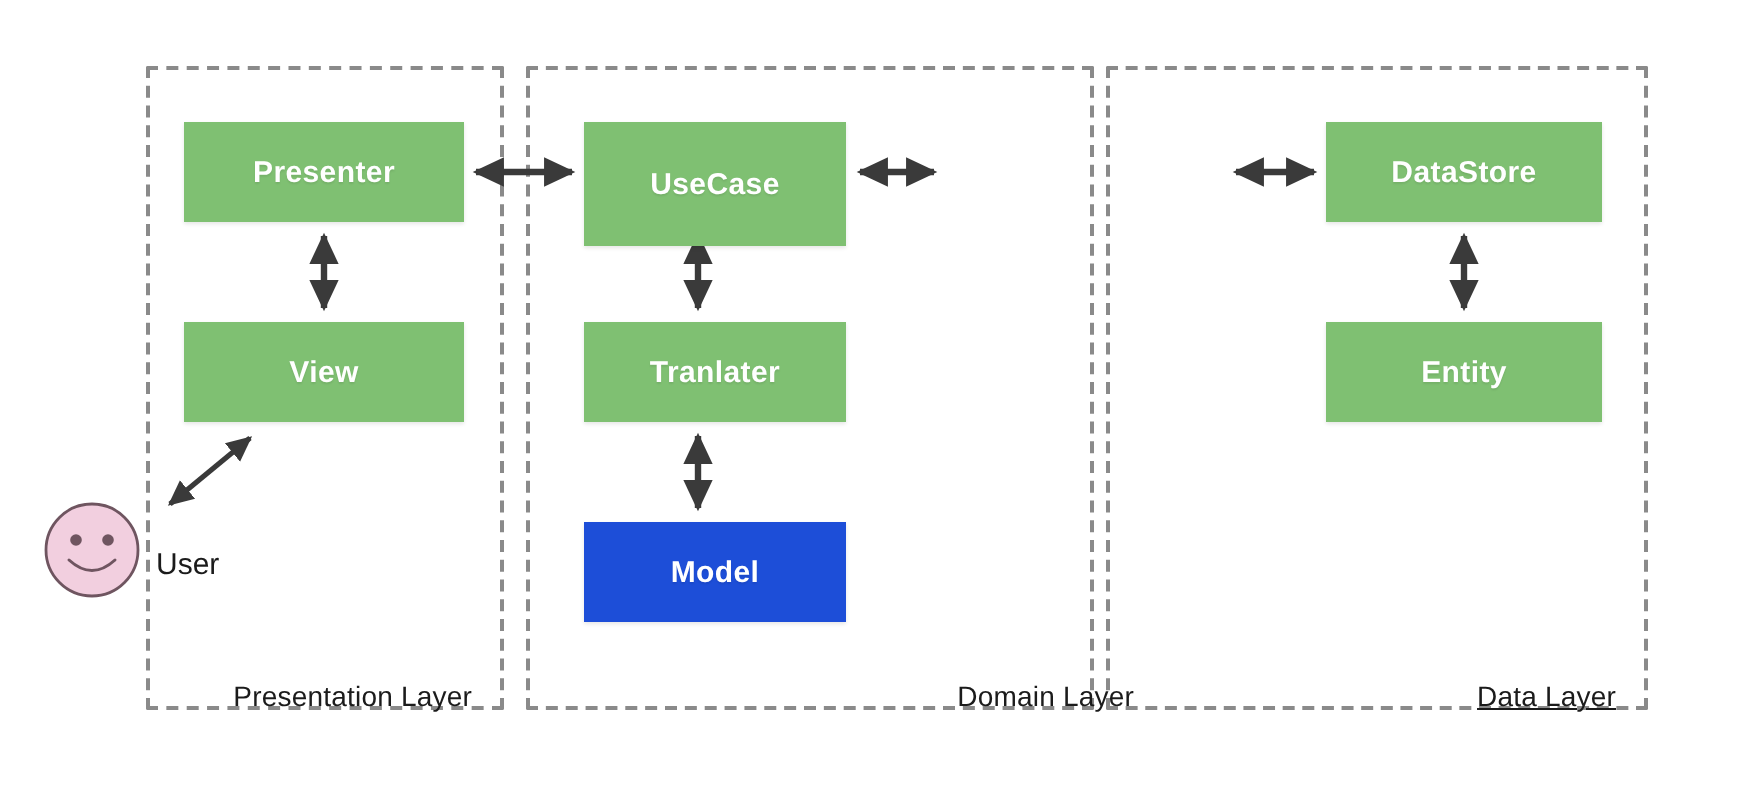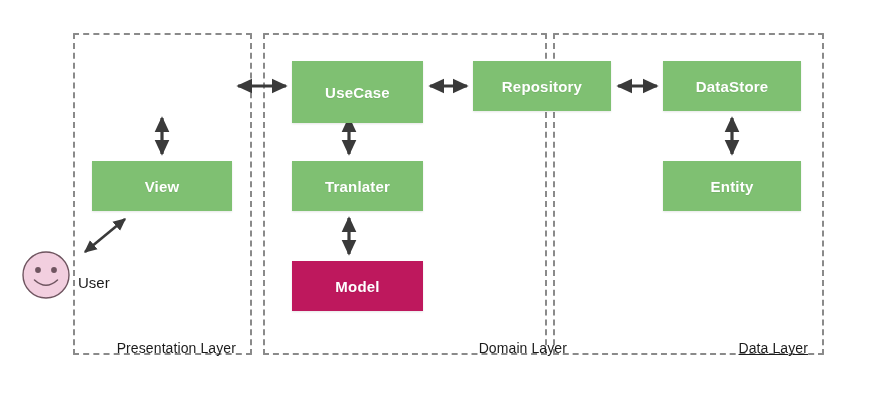--- a/index.html
+++ b/index.html
@@ -107,34 +107,34 @@
 
     <line x1="430" y1="86" x2="467" y2="86" stroke="#3a3a3a" stroke-width="3.2" marker-start="url(#arrow-head-end)" marker-end="url(#arrow-head-end)"></line>
 
     <line x1="618" y1="86" x2="657" y2="86" stroke="#3a3a3a" stroke-width="3.2" marker-start="url(#arrow-head-end)" marker-end="url(#arrow-head-end)"></line>
 
     <line x1="732" y1="118" x2="732" y2="154" stroke="#3a3a3a" stroke-width="3.2" marker-start="url(#arrow-head-end)" marker-end="url(#arrow-head-end)"></line>
 
     <line x1="85" y1="252" x2="125" y2="219" stroke="#3a3a3a" stroke-width="2.6" marker-start="url(#arrow-head-end)" marker-end="url(#arrow-head-end)"></line>
   </svg>
 
+  <div class="node" id="node-presenter" style="left: 92px; top: 61px; width: 140px; height: 50px; background: rgb(127, 192, 114);">
+    <span class="node-label" style="color: rgb(255, 255, 255);">Presenter</span>
+  </div>
   <div class="node" id="node-view" style="left: 92px; top: 161px; width: 140px; height: 50px; background: rgb(127, 192, 114);">
     <span class="node-label" style="color: rgb(255, 255, 255);">View</span>
   </div>
   <div class="node" id="node-usecase" style="left: 292px; top: 61px; width: 131px; height: 62px; background: rgb(127, 192, 114);">
     <span class="node-label" style="color: rgb(255, 255, 255);">UseCase</span>
   </div>
   <div class="node" id="node-tranlater" style="left: 292px; top: 161px; width: 131px; height: 50px; background: rgb(127, 192, 114);">
     <span class="node-label" style="color: rgb(255, 255, 255);">Tranlater</span>
   </div>
-  <div class="node" id="node-model" style="left: 292px; top: 261px; width: 131px; height: 50px; background: #be185d;">
+  <div class="node" id="node-model" style="left: 292px; top: 261px; width: 131px; height: 50px; background: #1d4ed8;">
     <span class="node-label" style="color: rgb(255, 255, 255);">Model</span>
-  </div>
-  <div class="node" id="node-repository" style="left: 473px; top: 61px; width: 138px; height: 50px; background: rgb(127, 192, 114);">
-    <span class="node-label" style="color: rgb(255, 255, 255);">Repository</span>
   </div>
   <div class="node" id="node-datastore" style="left: 663px; top: 61px; width: 138px; height: 50px; background: rgb(127, 192, 114);">
     <span class="node-label" style="color: rgb(255, 255, 255);">DataStore</span>
   </div>
   <div class="node" id="node-entity" style="left: 663px; top: 161px; width: 138px; height: 50px; background: rgb(127, 192, 114);">
     <span class="node-label" style="color: rgb(255, 255, 255);">Entity</span>
   </div>
 
   <svg id="user-actor" width="50" height="50" viewBox="0 0 50 50" xmlns="http://www.w3.org/2000/svg" style="left: 21px; top: 250px; width: 50px; height: 50px;">
     <circle cx="25" cy="25" r="23" fill="#f2cfdf" stroke="#6f5560" stroke-width="1.4"></circle>

